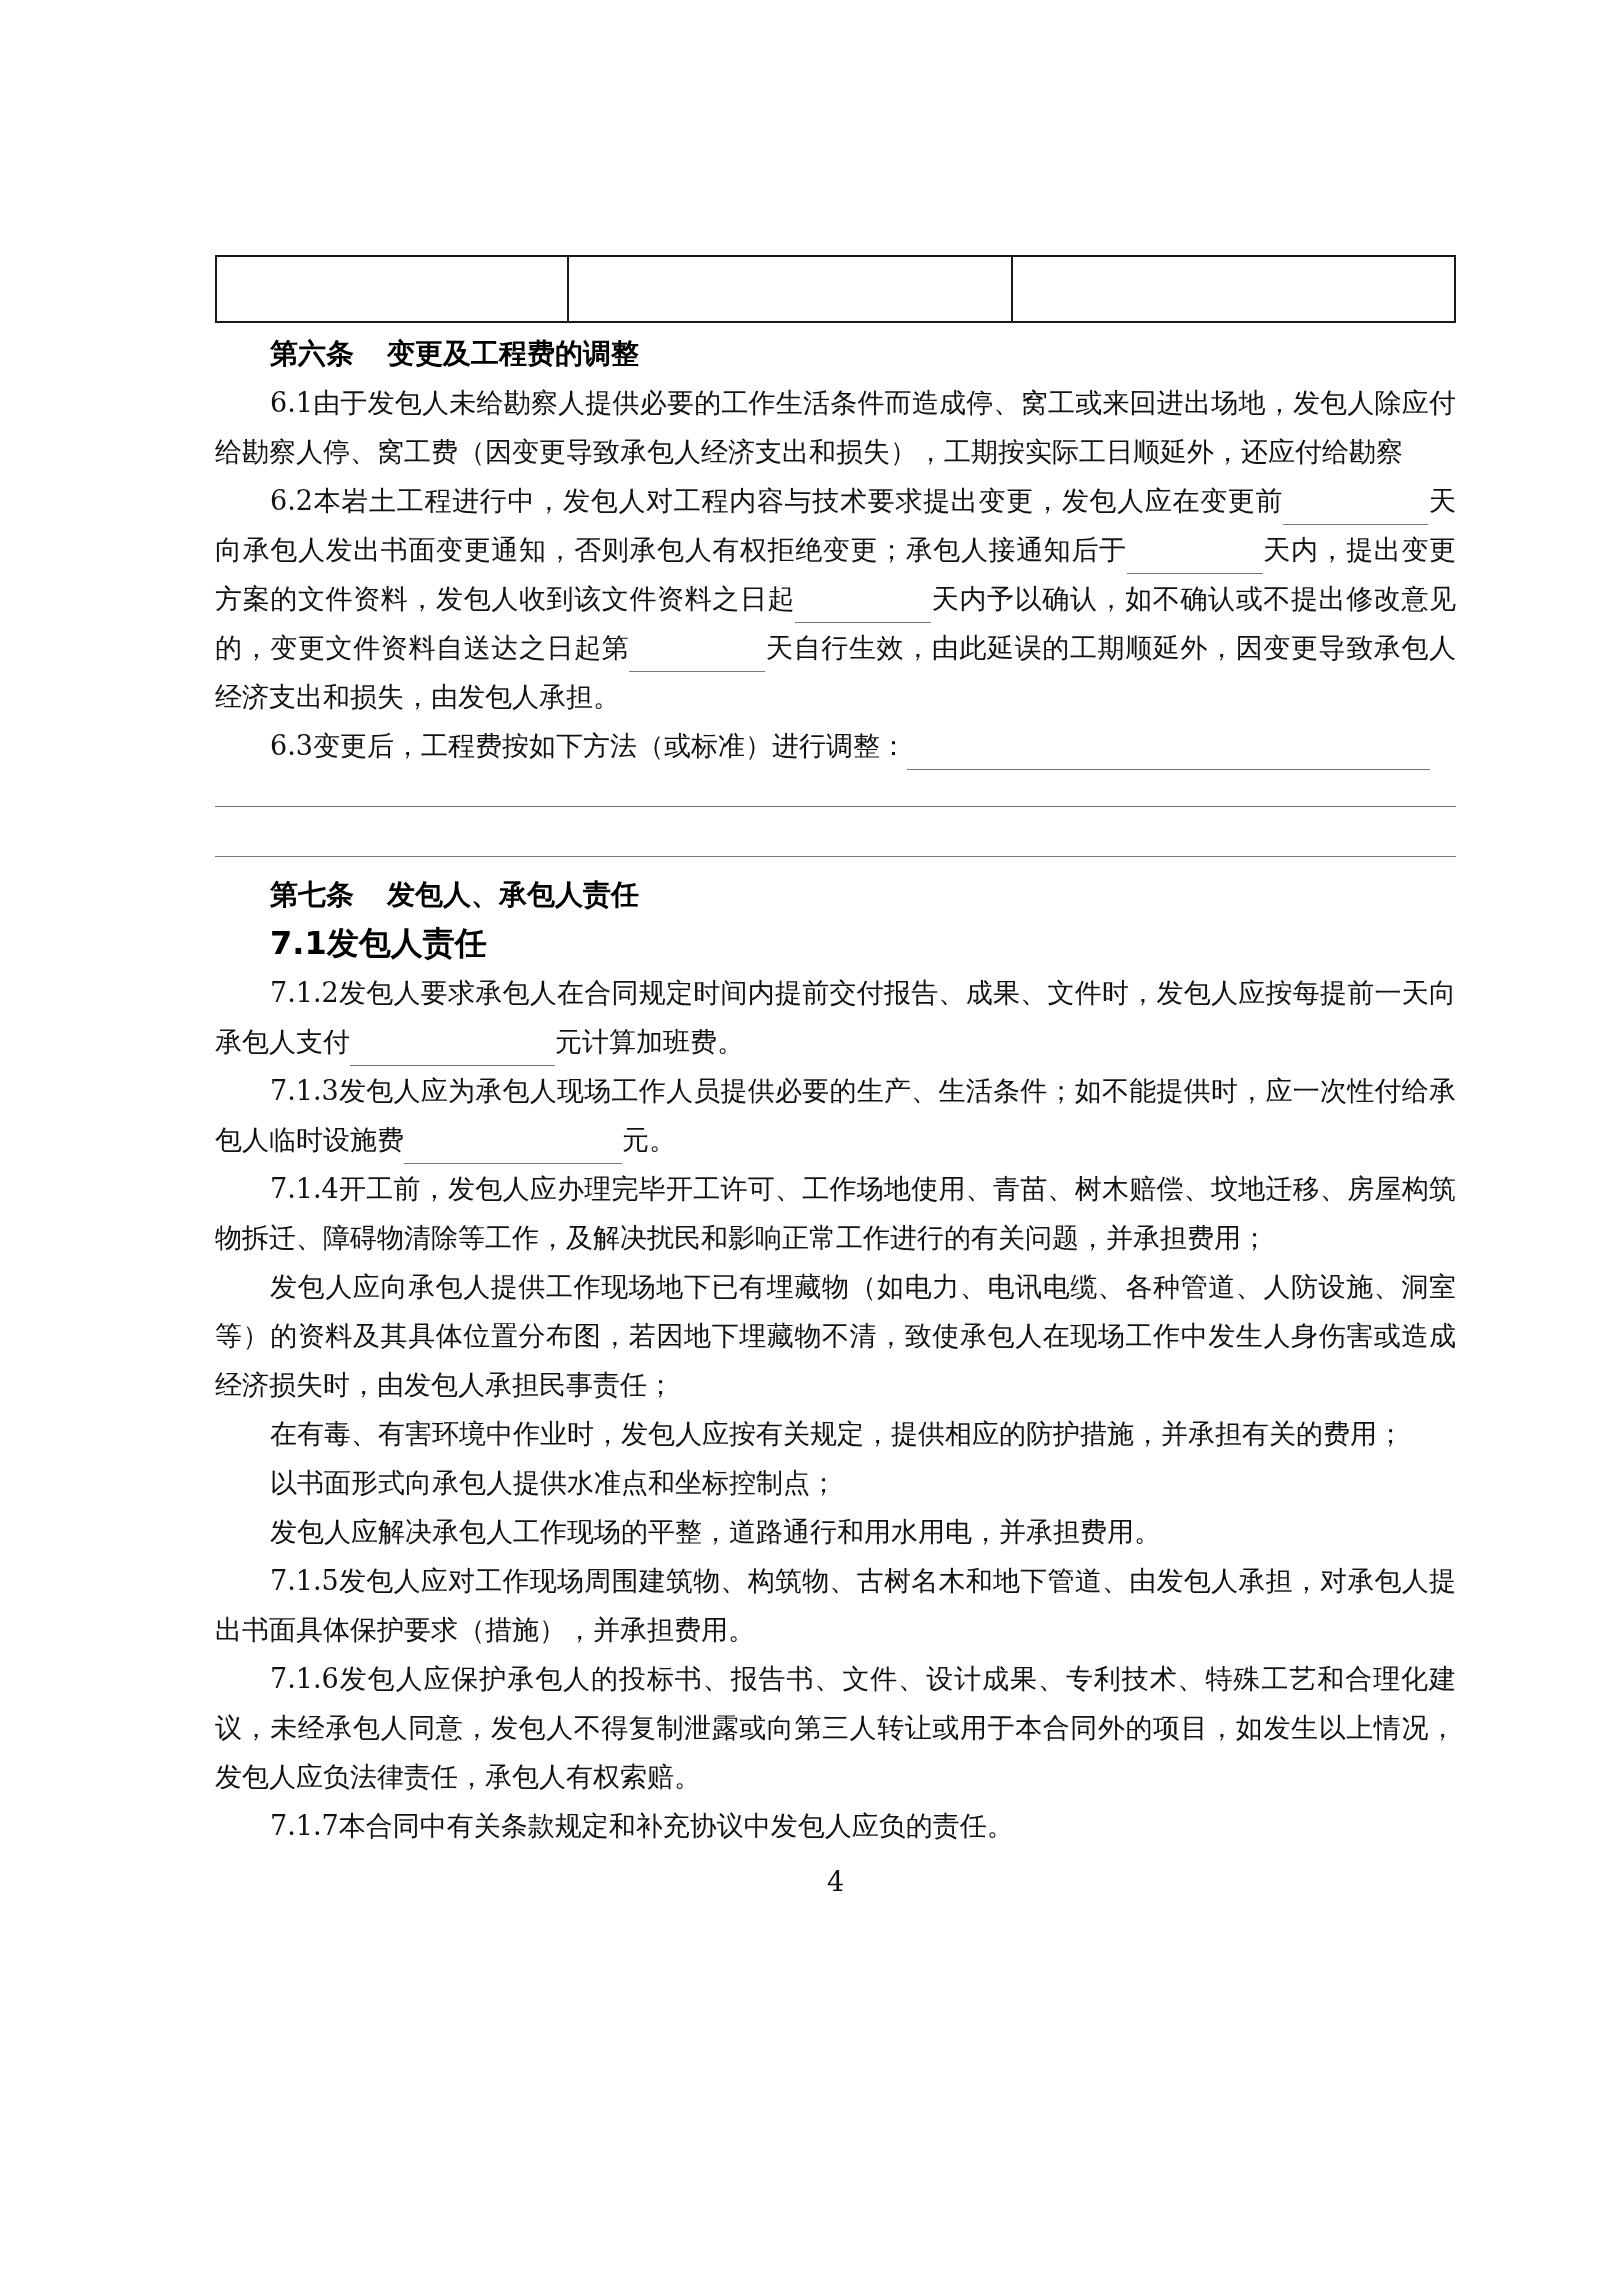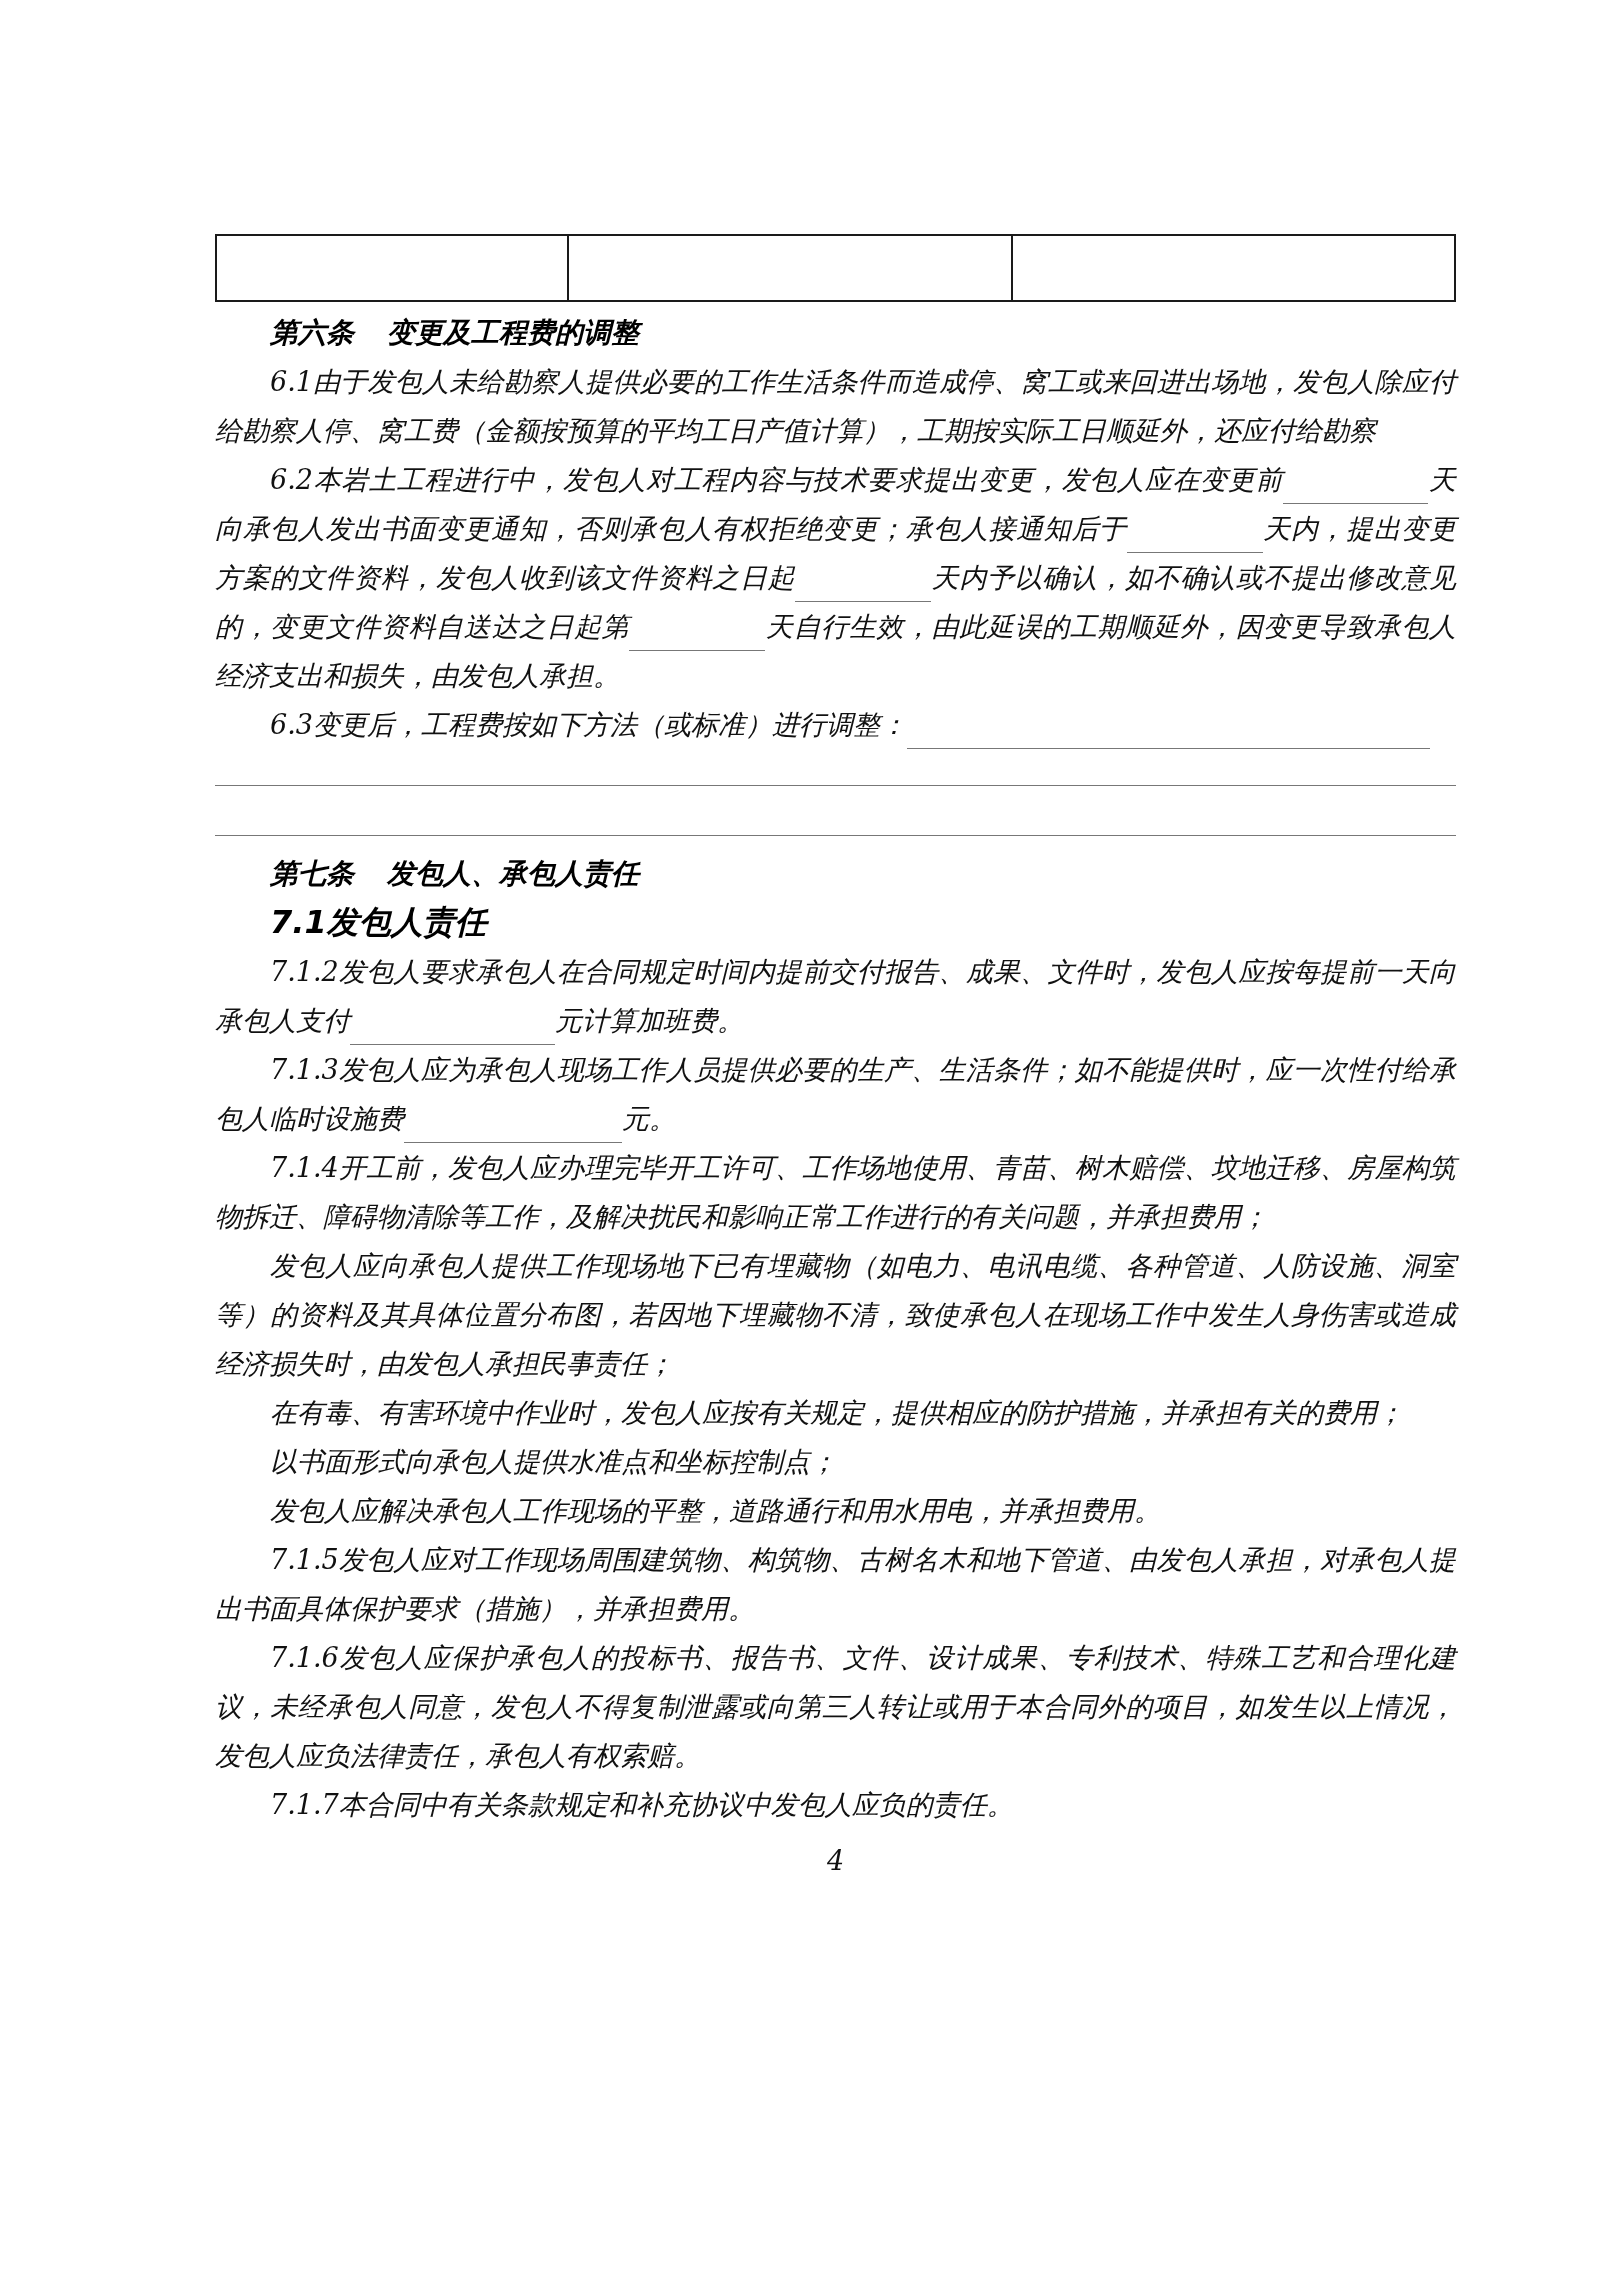--- a/index.html
+++ b/index.html
@@ -1,18 +1,18 @@
 <!DOCTYPE html>
 <html style="font-size:14.5px"><head>
 <meta charset="utf-8">
 <style>
   html,body{margin:0;padding:0;background:#ffffff;}
   body{width:1623px;height:2294px;position:relative;overflow:hidden;
        font-family:"DejaVu Serif",serif;color:#111111;}
-  #doc{position:absolute;left:215px;top:234px;width:1241px;font-style:italic;}
+  #doc{position:absolute;left:215px;top:255px;width:1241px;}
   .ctable{display:flex;width:1241px;height:68px;box-sizing:border-box;
           border:2.7px solid #1a1a1a;}
   .ccell{box-sizing:border-box;height:100%;}
   .ccell + .ccell{border-left:2.7px solid #1a1a1a;}
   .heading{font-family:"DejaVu Sans",sans-serif;font-weight:bold;
            font-size:28px;line-height:49px;text-indent:55px;color:#000;}
   .ctable + .heading{margin-top:6.4px;}
   .htitle{padding-left:33px;}
   .subheading{font-family:"DejaVu Sans",sans-serif;font-weight:bold;
               font-size:32px;line-height:49px;text-indent:55px;color:#000;}
@@ -29,21 +29,21 @@
 <body>
 
 <div id="doc">
   <div>
       <div class="ctable">
         <div class="ccell" style="width: 350px;"></div>
         <div class="ccell" style="width: 444px;"></div>
         <div class="ccell" style="width: 442px;"></div>
       </div>
       <div class="heading"><span>第六条</span><span class="htitle">变更及工程费的调整</span></div>
-      <p class="doc">6.1由于发包人未给勘察人提供必要的工作生活条件而造成停、窝工或来回进出场地，发包人除应付给勘察人停、窝工费（金额按预算的平均工日产值计算），工期按实际工日顺延外，还应付给勘察</p>
+      <p class="doc">6.1由于发包人未给勘察人提供必要的工作生活条件而造成停、窝工或来回进出场地，发包人除应付给勘察人停、窝工费（因变更导致承包人经济支出和损失），工期按实际工日顺延外，还应付给勘察</p>
       <p class="doc">6.2本岩土工程进行中，发包人对工程内容与技术要求提出变更，发包人应在变更前<span class="blank" style="width: 145px;"></span>天向承包人发出书面变更通知，否则承包人有权拒绝变更；承包人接通知后于<span class="blank" style="width: 136px;"></span>天内，提出变更方案的文件资料，发包人收到该文件资料之日起<span class="blank" style="width: 136px;"></span>天内予以确认，如不确认或不提出修改意见的，变更文件资料自送达之日起第<span class="blank" style="width: 136px;"></span>天自行生效，由此延误的工期顺延外，因变更导致承包人经济支出和损失，由发包人承担。</p>
       <p class="doc">6.3变更后，工程费按如下方法（或标准）进行调整：<span class="blank" style="width: 523px;"></span></p>
       <div class="blankrow"></div>
       <div class="blankrow"></div>
       <div class="heading"><span>第七条</span><span class="htitle">发包人、承包人责任</span></div>
       <div class="subheading">7.1发包人责任</div>
       <p class="doc">7.1.2发包人要求承包人在合同规定时间内提前交付报告、成果、文件时，发包人应按每提前一天向承包人支付<span class="blank" style="width: 205px;"></span>元计算加班费。</p>
       <p class="doc">7.1.3发包人应为承包人现场工作人员提供必要的生产、生活条件；如不能提供时，应一次性付给承包人临时设施费<span class="blank" style="width: 218px;"></span>元。</p>
       <p class="doc">7.1.4开工前，发包人应办理完毕开工许可、工作场地使用、青苗、树木赔偿、坟地迁移、房屋构筑物拆迁、障碍物清除等工作，及解决扰民和影响正常工作进行的有关问题，并承担费用；</p>
       <p class="doc">发包人应向承包人提供工作现场地下已有埋藏物（如电力、电讯电缆、各种管道、人防设施、洞室等）的资料及其具体位置分布图，若因地下埋藏物不清，致使承包人在现场工作中发生人身伤害或造成经济损失时，由发包人承担民事责任；</p>

